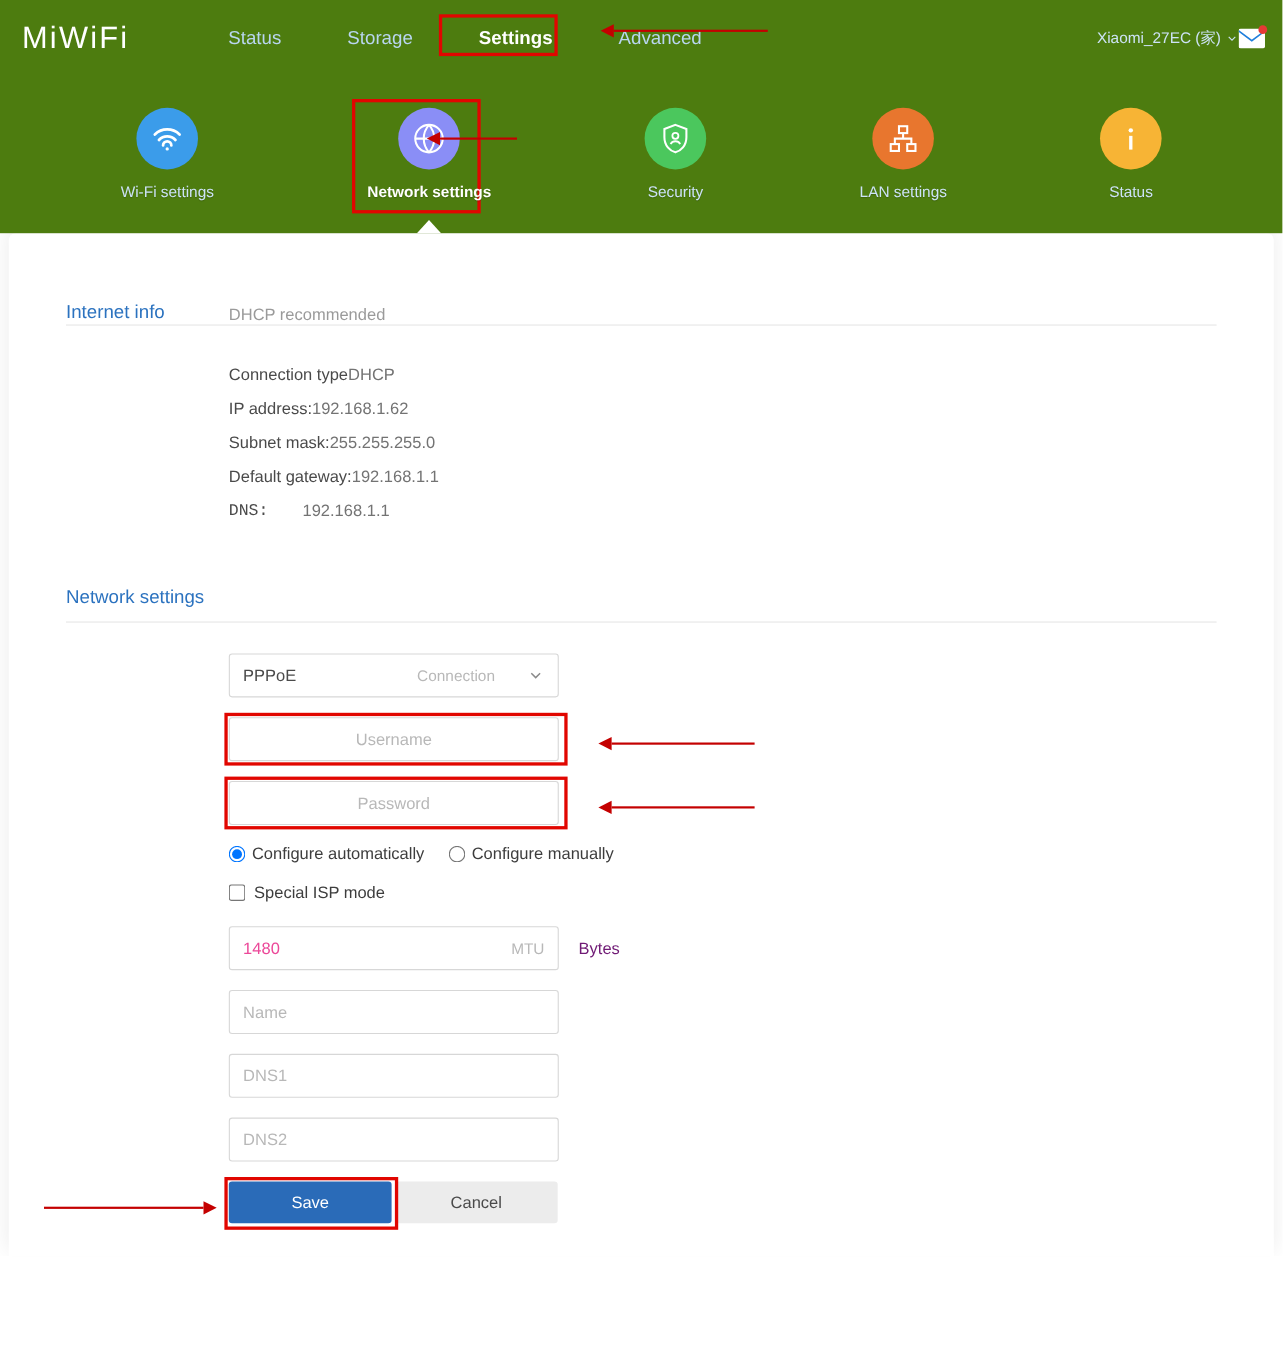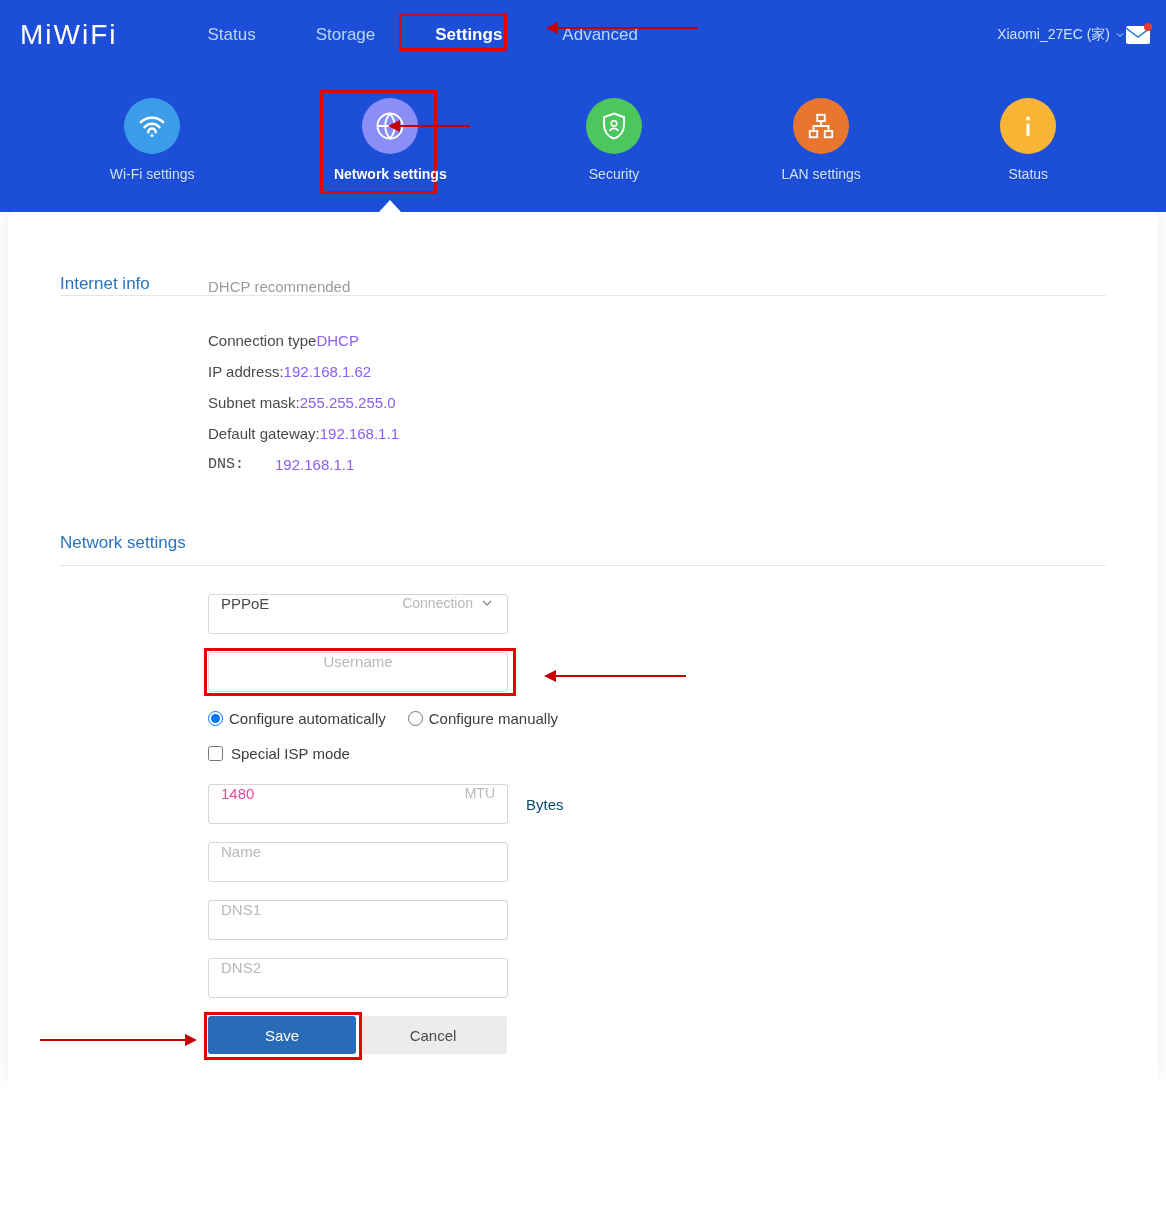--- a/index.html
+++ b/index.html
@@ -1,17 +1,17 @@
 <!DOCTYPE html>
 <html><head>
 <meta charset="utf-8">
 <style>
   * { margin: 0; padding: 0; box-sizing: border-box; }
   body { font-family: -apple-system, BlinkMacSystemFont, "Segoe UI", Arial, sans-serif; background: #fff; }
-  .header { background: #1d4ed8; color: #fff; padding: 0; }
+  .header { background: #4d7c0f; color: #fff; padding: 0; }
   .topbar { display: flex; align-items: center; height: 70px; padding: 0 16px; }
   .logo { font-weight: 300; font-size: 28px; letter-spacing: 2px; color: #fff; margin-right: 60px; margin-left: 4px; font-family: "Segoe UI Light", -apple-system, sans-serif; }
   .topnav { display: flex; gap: 0; flex: 1; }
   .topnav-item { color: #b9d6f0; font-size: 17px; padding: 8px 30px; cursor: pointer; }
   .topnav-item.active { color: #fff; font-weight: 600; }
   .topright { display: flex; align-items: center; }
   .device-name { color: #cde3f6; font-size: 14px; display: flex; align-items: center; gap: 4px; }
   .chevdown { width: 12px; height: 12px; }
   .mail { width: 24px; height: 18px; position: relative; }
   .mail svg { width: 24px; height: 18px; }
@@ -30,32 +30,32 @@
   .subnav-item.active .subnav-label { color: #fff; font-weight: 600; }
   .arrow-ind { width: 0; height: 0; border-left: 11px solid transparent; border-right: 11px solid transparent; border-bottom: 12px solid #fff; position: absolute; bottom: -30px; left: 50%; transform: translateX(-50%); }
 
   .panel { background: #fff; border-radius: 6px 6px 0 0; margin: 0 8px; padding: 62px 52px 30px 52px; box-shadow: 0 -6px 20px rgba(0,0,0,.08); }
   .section-row { display: flex; border-bottom: 1px solid #e6e6e6; }
   .section-title { color: #2b72bf; font-size: 17px; width: 148px; flex-shrink: 0; }
   .section-sub { color: #9a9a9a; font-size: 15px; padding-top: 4px; }
   .info-list { margin: 36px 0 60px 148px; }
   .info-row { display: flex; margin-bottom: 14px; font-size: 15px; }
   .info-label { color: #4a4a4a; white-space: nowrap; }
-  .info-val { color: #8b5cf6; }
+  .info-val { color: #737373; }
   .info-row.dns .info-label { width: 67px; text-align: left; font-family: Liberation Mono, monospace; }
   .sect2 .section-title { padding-bottom: 12px; }
 
   .form { margin: 28px 0 0 148px; }
   .field { margin-bottom: 18px; display: flex; align-items: center; gap: 18px; }
-  .box { width: 300px; height: 40px; border: 1px solid #d7d7d7; border-radius: 3px; display: flex; align-items: flex-start; padding: 0 12px; font-size: 15px; color: #4a4a4a; position: relative; }
+  .box { width: 300px; height: 40px; border: 1px solid #d7d7d7; border-radius: 3px; display: flex; align-items: center; padding: 0 12px; font-size: 15px; color: #4a4a4a; position: relative; gap: 23px; }
   .box input { border: none; outline: none; width: 100%; font-size: 15px; color: #4a4a4a; background: transparent; }
   .box input::placeholder { color: #b8b8b8; }
   .box .suffix { color: #b8b8b8; font-size: 14px; margin-left: auto; padding-left: 8px; }
   .chev { width: 16px; height: 16px; margin-left: 6px; }
-  .outside-label { color: #0c4a6e; font-size: 15px; }
+  .outside-label { color: #701a75; font-size: 15px; }
   .radiorow { display: flex; gap: 22px; margin-bottom: 18px; margin-top: 4px; align-items: center; }
   .radio-item { display: flex; align-items: center; gap: 6px; color: #3d3d3d; font-size: 15px; cursor: pointer; }
   .radio-item input { width: 15px; height: 15px; }
   .chk-row { display: flex; align-items: center; gap: 8px; margin-bottom: 22px; color: #3d3d3d; font-size: 15px; }
   .chk-row input { width: 15px; height: 15px; }
   .btnrow { display: flex; gap: 3px; }
   .btn { width: 148px; height: 38px; border: none; border-radius: 3px; font-size: 15px; cursor: pointer; }
   .btn-primary { background: #2a6bb8; color: #fff; }
   .btn-cancel { background: #ececec; color: #4a4a4a; }
 
@@ -212,20 +212,30 @@
       <div class="a-box" style="left:-4px;top:-4px;width:312px;height:48px;"></div>
       <div class="box" style="justify-content:center;">
         <input type="text" style="text-align: center;" placeholder="Username">
       </div>
       <div class="a-arrow left" style="left:336px;top:18px;">
           <div class="head"></div>
           <div class="line" style="width:130px;"></div>
         </div>
     </div>
 
+    <div class="field rel">
+      <div class="a-box" style="left:-4px;top:-4px;width:312px;height:48px;"></div>
+      <div class="box" style="justify-content:center;">
+        <input type="password" style="text-align: center;" placeholder="Password">
+      </div>
+      <div class="a-arrow left" style="left:336px;top:18px;">
+          <div class="head"></div>
+          <div class="line" style="width:130px;"></div>
+        </div>
+    </div>
 
     <div class="radiorow">
       <label class="radio-item">
         <input type="radio" name="cfg" checked="" style="">
         <span>Configure automatically</span>
       </label>
       <label class="radio-item">
         <input type="radio" name="cfg" style="">
         <span>Configure manually</span>
       </label>

